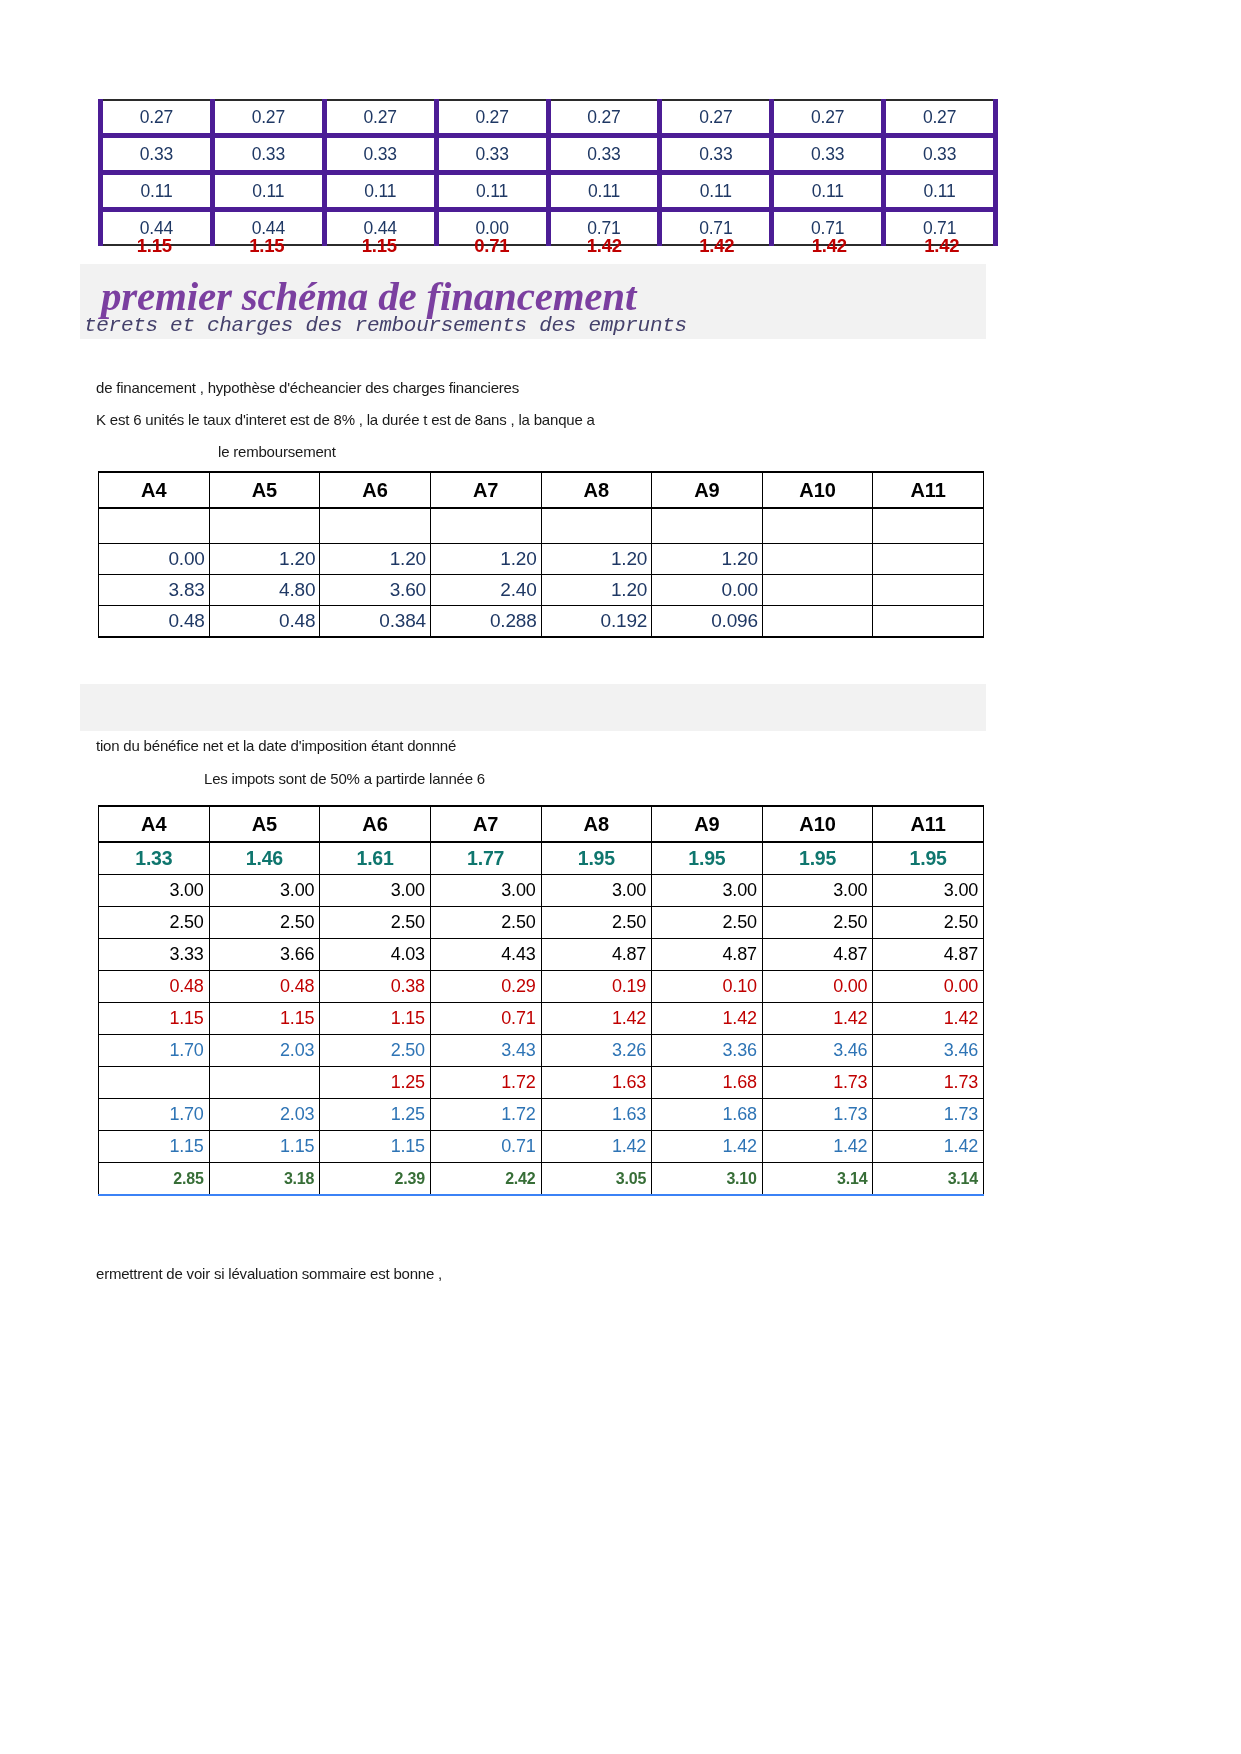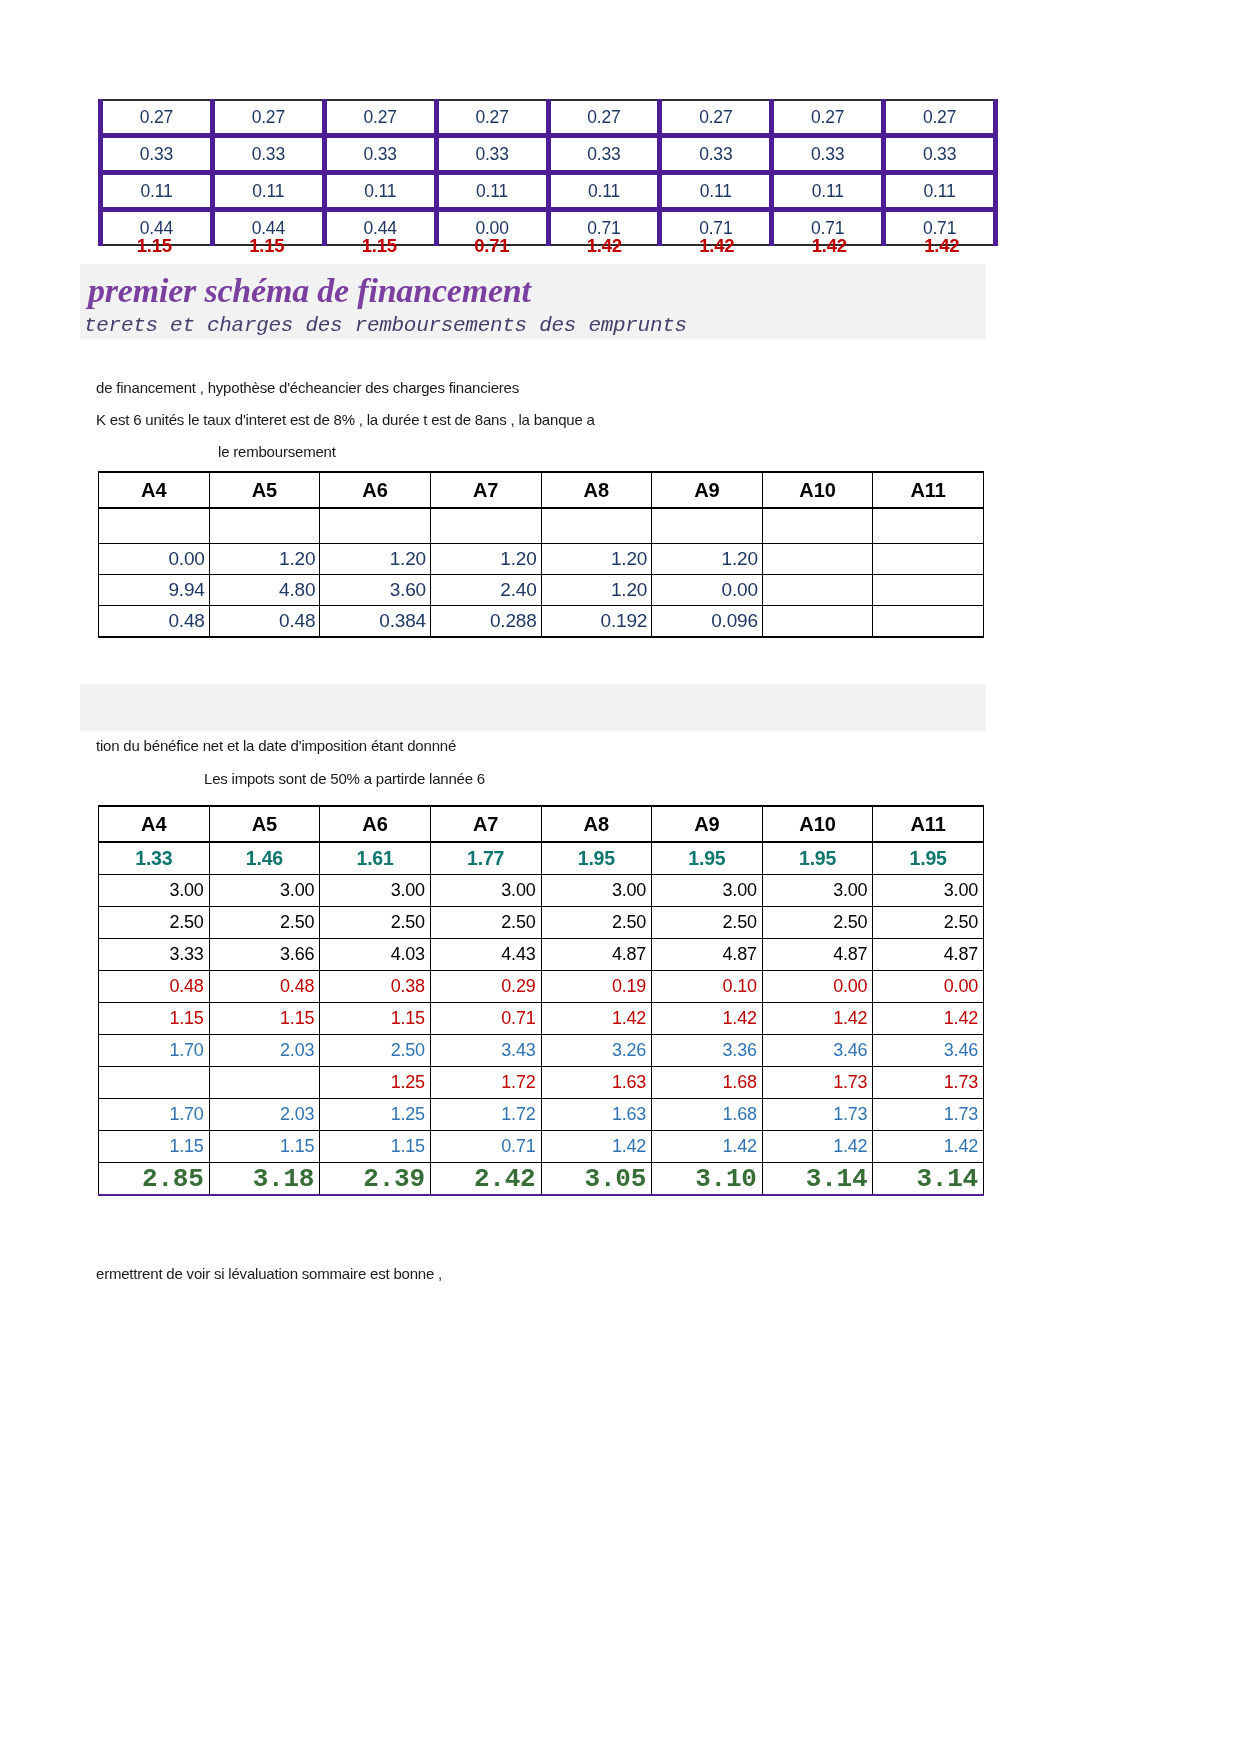--- a/index.html
+++ b/index.html
@@ -83,23 +83,23 @@
   .heading-purple {
     position: absolute;
     font-family: "Liberation Serif", serif;
     font-style: italic;
     font-weight: bold;
     color: #7b3fa0;
     letter-spacing: -0.2px;
     white-space: nowrap;
   }
   .heading-1 {
-    left: 88px;
+    left: 101px;
     top: 272px;
-    font-size: 34px;
+    font-size: 41px;
   }
   .heading-2 {
     left: 84px;
     top: 691px;
     font-size: 29px;
   }
   .subheading-italic {
     position: absolute;
     left: 84px;
     top: 314px;
@@ -189,23 +189,22 @@
     font-weight: bold;
     text-align: center;
     font-size: 19.5px;
     padding-right: 0;
   }
   .tbl-bot tr.r-red td { color: #c00000; }
   .tbl-bot tr.r-blue td { color: #2e74b5; }
   .tbl-bot tr.r-green td {
     color: #376e37;
     font-weight: bold;
-    font-size: 26px;
-    border-bottom: 2px solid #4c1d95;
-    font-family: Liberation Mono, monospace;
+    font-size: 16px;
+    border-bottom: 2px solid #3b82f6;
   }
   .tbl-bot tr.r-plain td { color: #000000; }
 
   .clip-mask-left {
     position: absolute;
     left: 0; top: 0;
     width: 80px;
     height: 1754px;
     background: #ffffff;
   }
@@ -348,21 +347,21 @@
         <td>0.00</td>
         <td>1.20</td>
         <td>1.20</td>
         <td>1.20</td>
         <td>1.20</td>
         <td>1.20</td>
         <td></td>
         <td></td>
       </tr>
       <tr>
-        <td>9.94</td>
+        <td>3.83</td>
         <td>4.80</td>
         <td>3.60</td>
         <td>2.40</td>
         <td>1.20</td>
         <td>0.00</td>
         <td></td>
         <td></td>
       </tr>
       <tr>
         <td>0.48</td>

